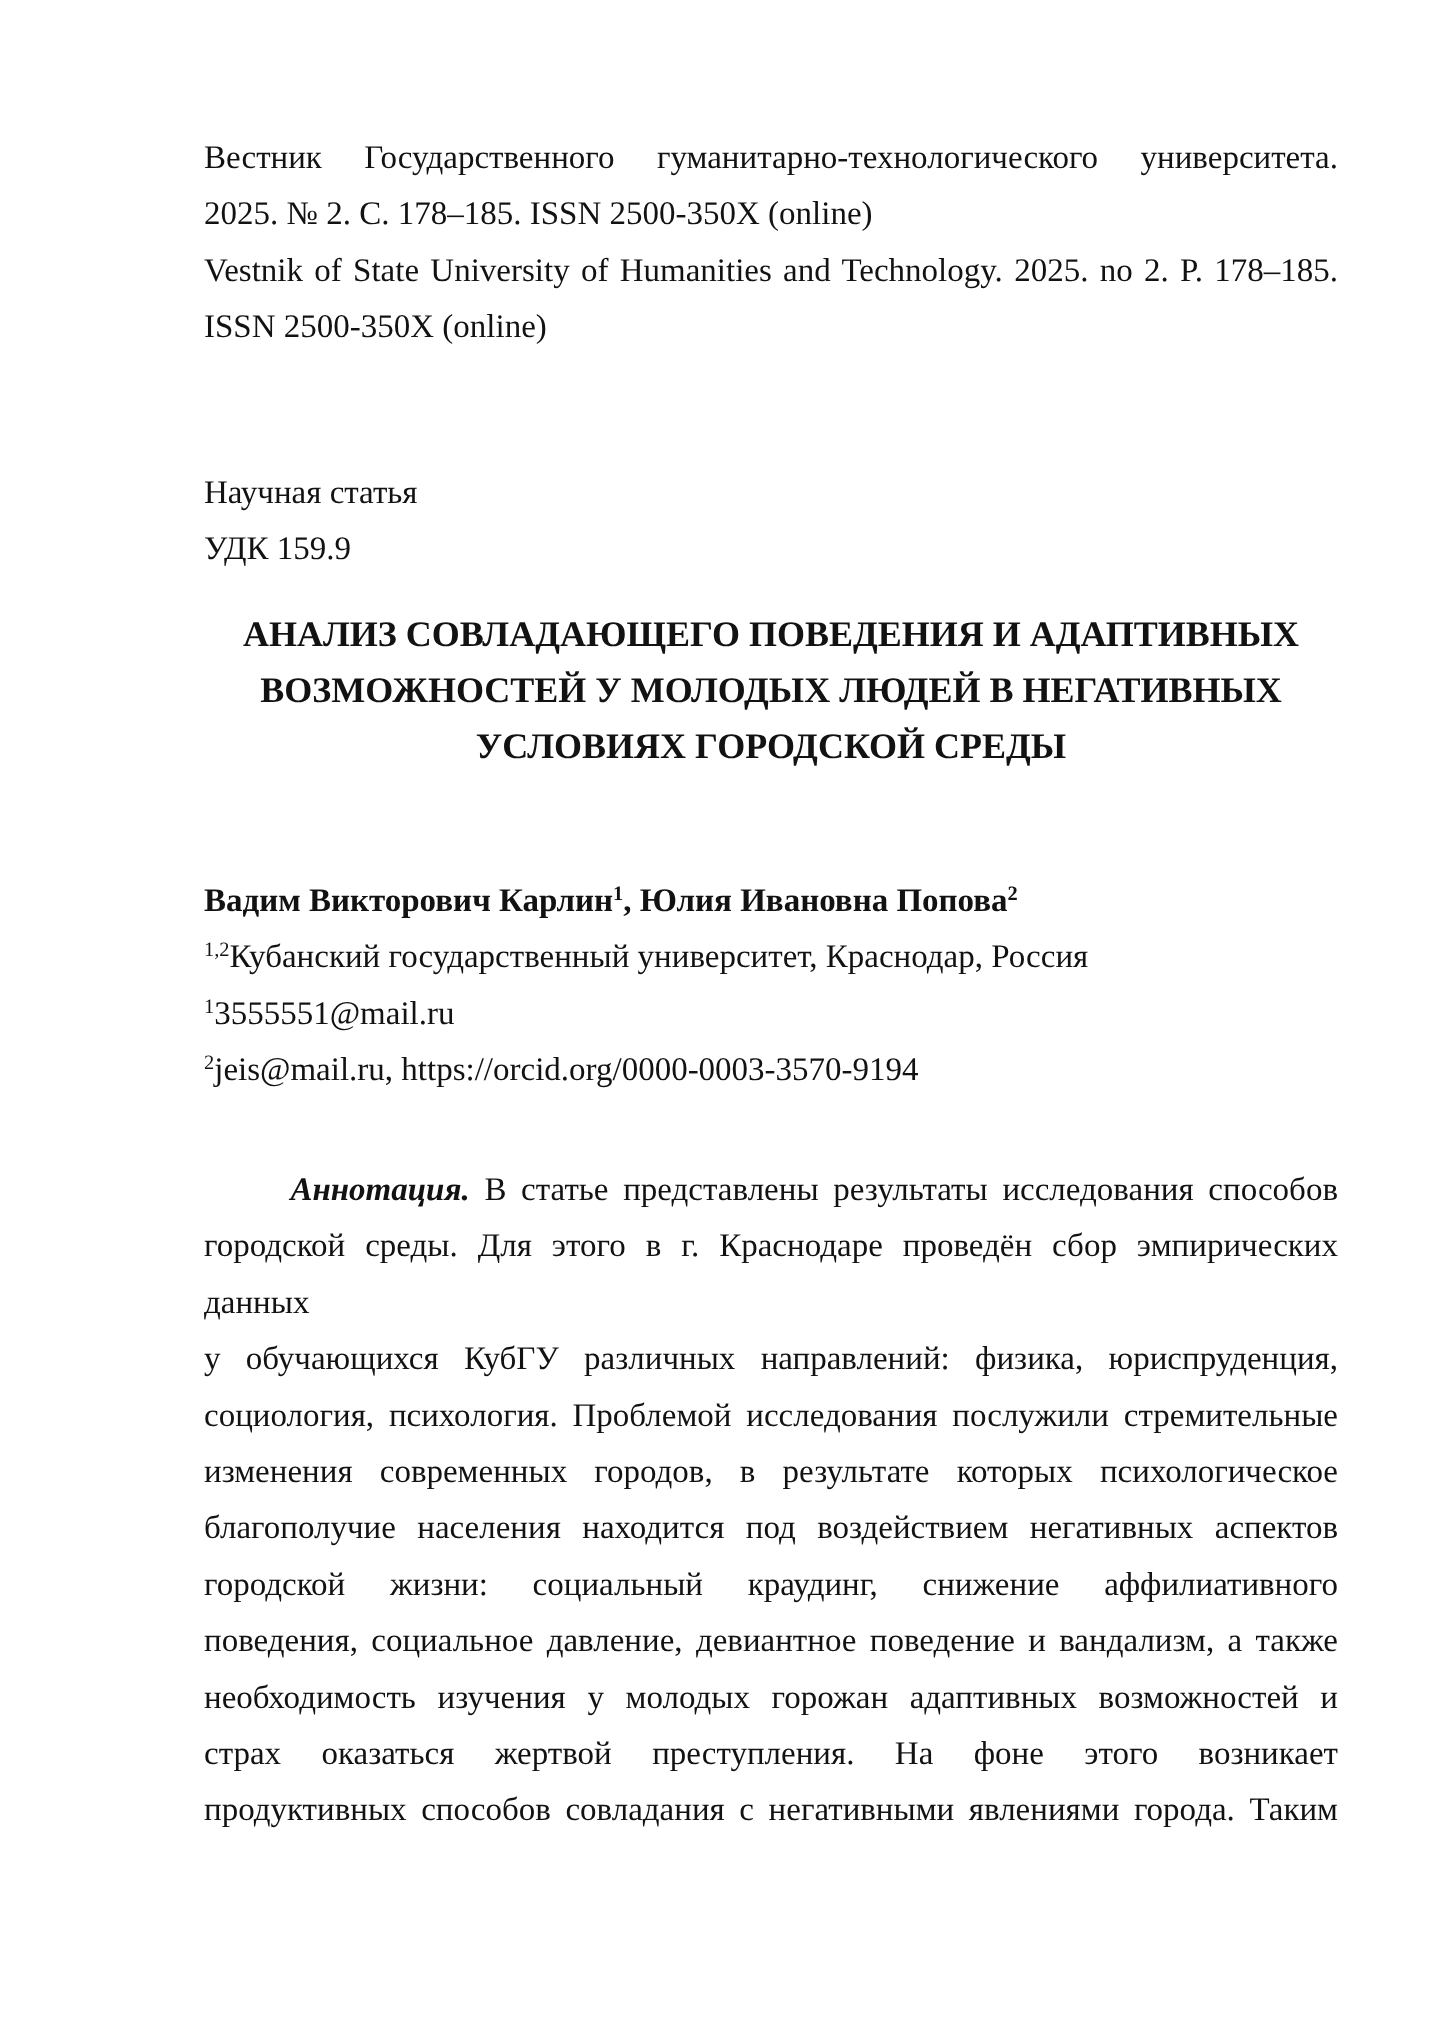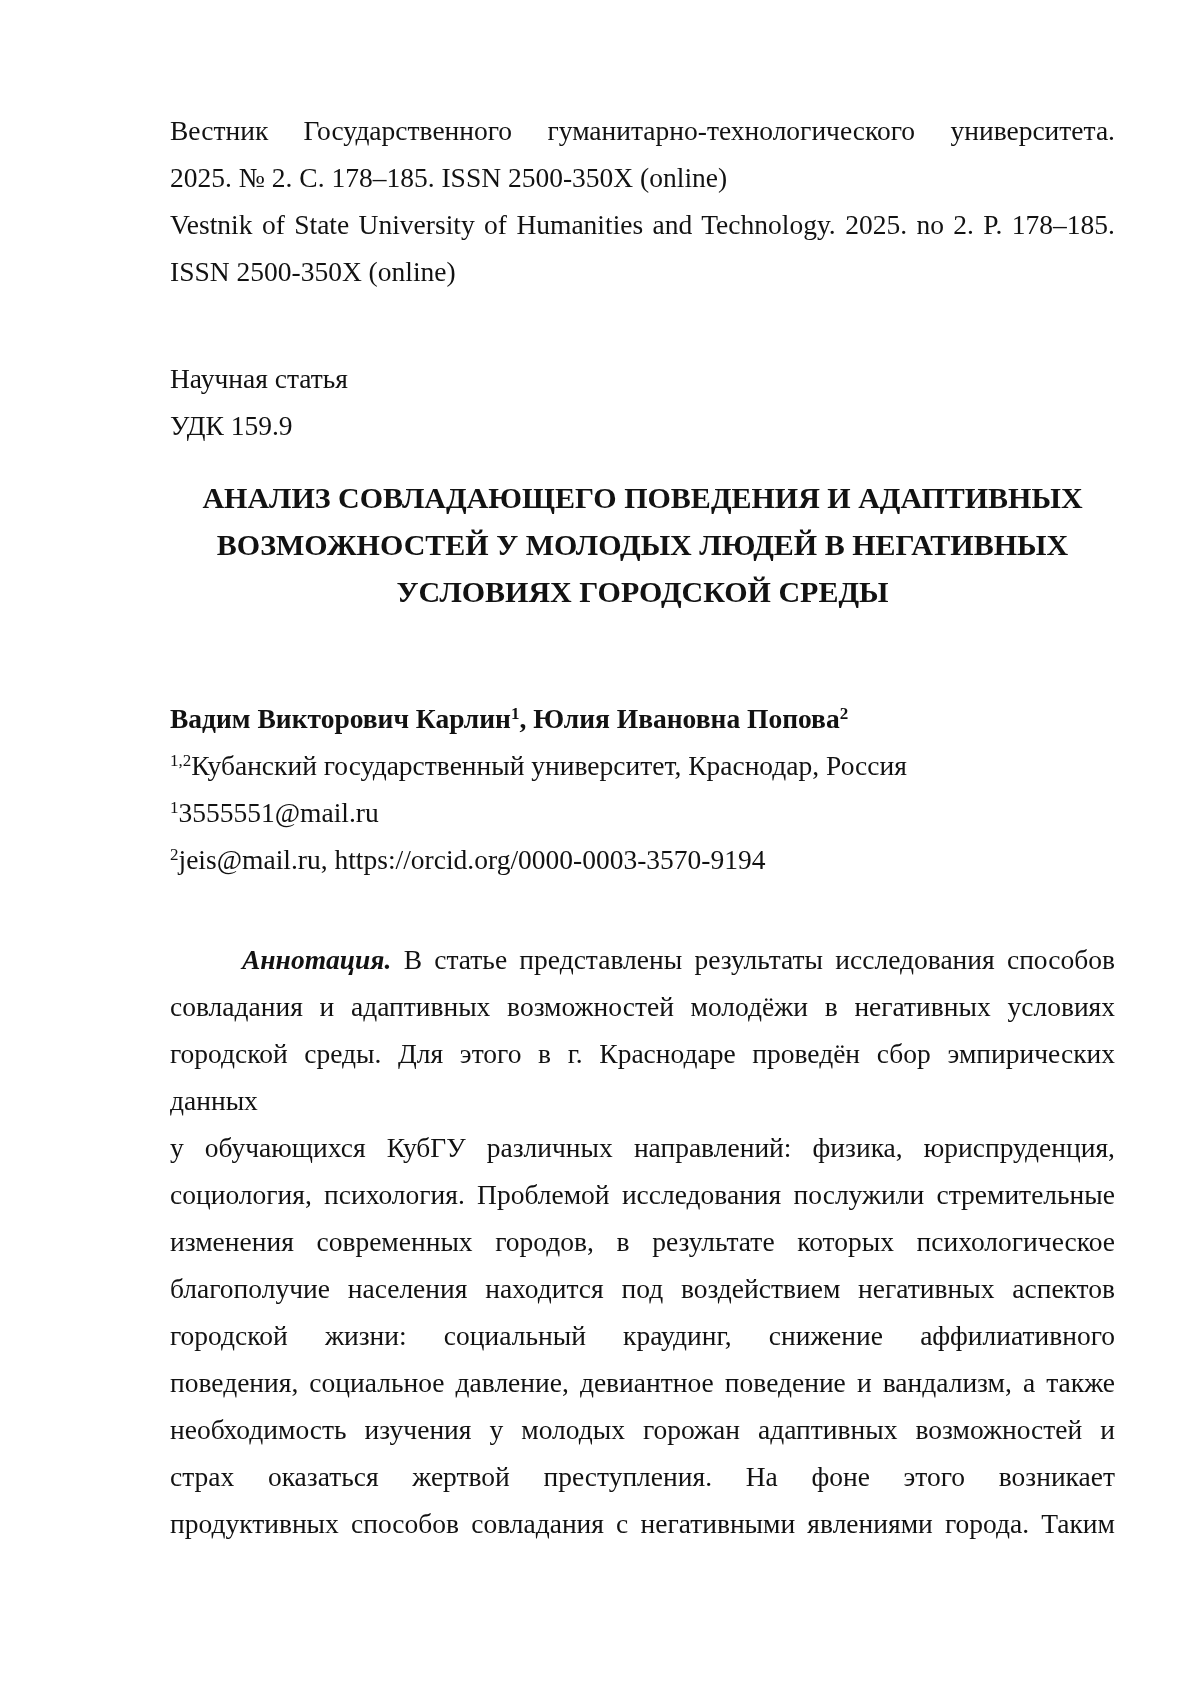--- a/index.html
+++ b/index.html
@@ -33,21 +33,21 @@
   .line.ind { text-indent: 72px; }
   .seg-b { font-weight: bold; }
   .seg-i { font-style: italic; }
   sup.s {
     font-size: 62%;
     line-height: 0;
     position: relative;
     top: -0.55em;
     vertical-align: baseline;
   }
-  .block-meta    { margin-top: 60px; }
+  .block-meta    { margin-top: 91px; }
   .block-title   { margin-top: 25px; }
   .block-title .line {
     text-align: center;
     text-align-last: center;
     font-weight: bold;
     font-size: 30px;
   }
   .block-authors { margin-top: 80px; }
   .block-abstract{ margin-top: 53px; }
 </style>
@@ -73,21 +73,20 @@
       <div class="line"><span>УСЛОВИЯХ ГОРОДСКОЙ СРЕДЫ</span></div>
     </div>
   <div class="block block-authors">
       <div class="line"><span class="seg-b">Вадим Викторович Карлин</span><sup class="s seg-b">1</sup><span class="seg-b">, Юлия Ивановна Попова</span><sup class="s seg-b">2</sup></div>
       <div class="line"><sup class="s">1,2</sup><span>Кубанский государственный университет, Краснодар, Россия</span></div>
       <div class="line"><sup class="s">1</sup><span>3555551@mail.ru</span></div>
       <div class="line"><sup class="s">2</sup><span>jeis@mail.ru, https://orcid.org/0000-0003-3570-9194</span></div>
     </div>
   <div class="block block-abstract">
       <div class="line j ind"><span class="seg-b seg-i">Аннотация.</span><span> В статье представлены результаты исследования способов</span></div>
-      <div class="line j"><span>совладания и адаптивных возможностей молодёжи в негативных условиях</span></div>
       <div class="line j"><span>городской среды. Для этого в г. Краснодаре проведён сбор эмпирических</span></div>
       <div class="line"><span>данных</span></div>
       <div class="line j"><span>у обучающихся КубГУ различных направлений: физика, юриспруденция,</span></div>
       <div class="line j"><span>социология, психология. Проблемой исследования послужили стремительные</span></div>
       <div class="line j"><span>изменения современных городов, в результате которых психологическое</span></div>
       <div class="line j"><span>благополучие населения находится под воздействием негативных аспектов</span></div>
       <div class="line j"><span>городской жизни: социальный краудинг, снижение аффилиативного</span></div>
       <div class="line j"><span>поведения, социальное давление, девиантное поведение и вандализм, а также</span></div>
       <div class="line j"><span>необходимость изучения у молодых горожан адаптивных возможностей и</span></div>
       <div class="line j"><span>страх оказаться жертвой преступления. На фоне этого возникает</span></div>

